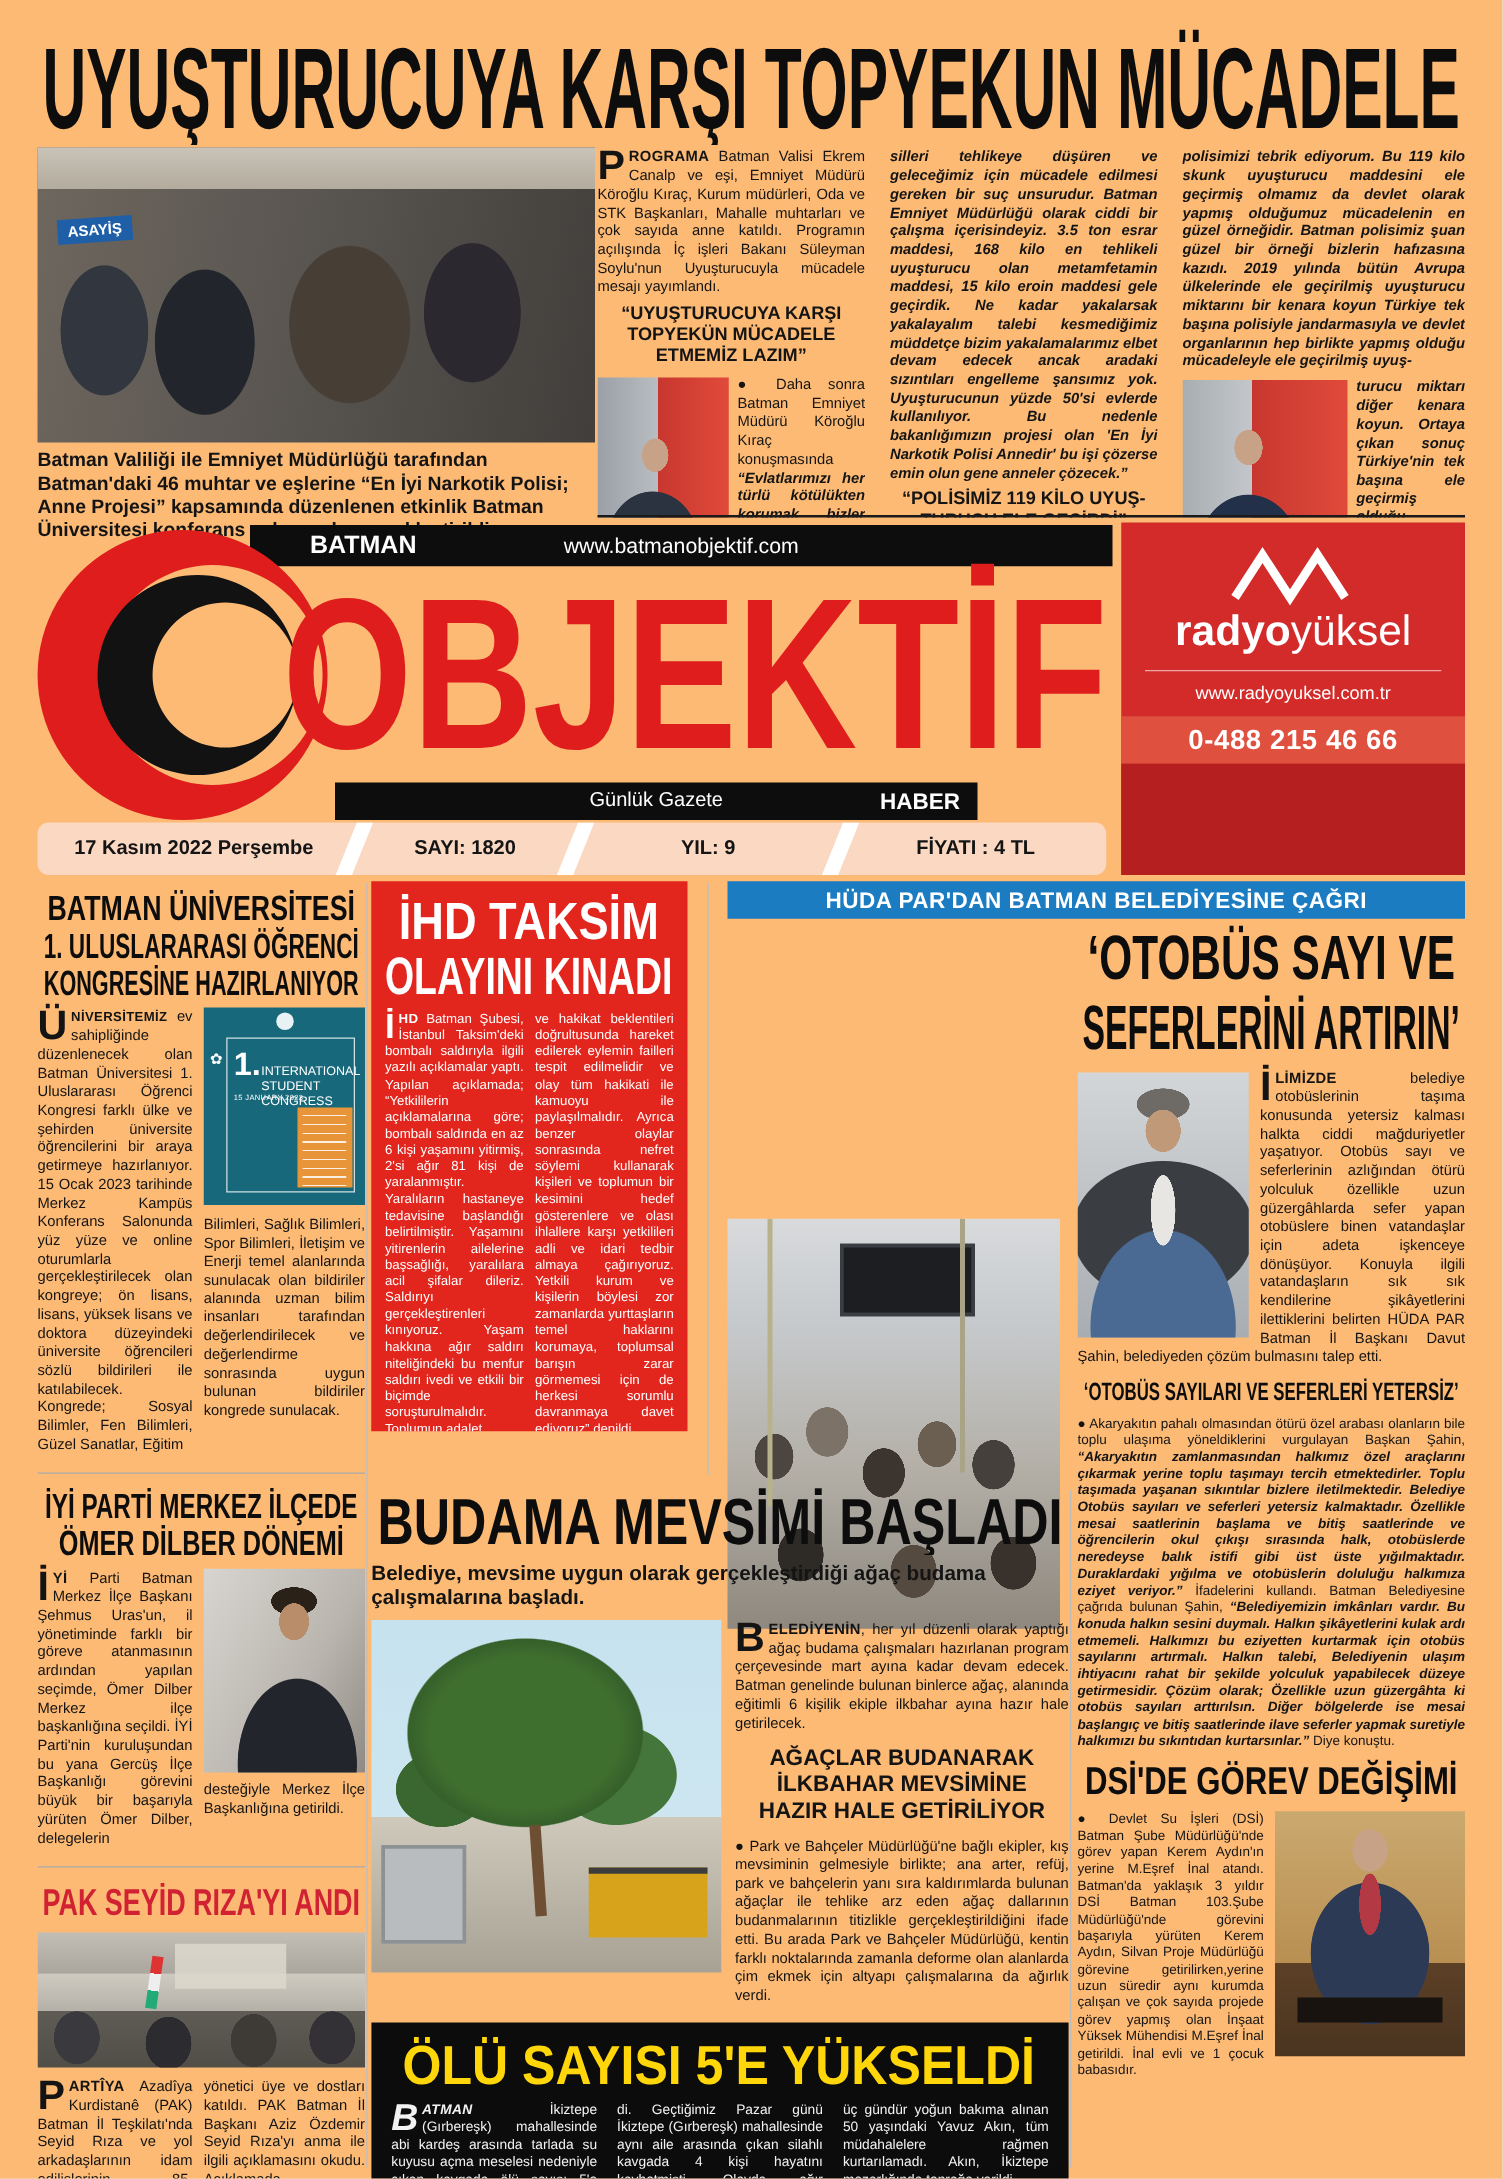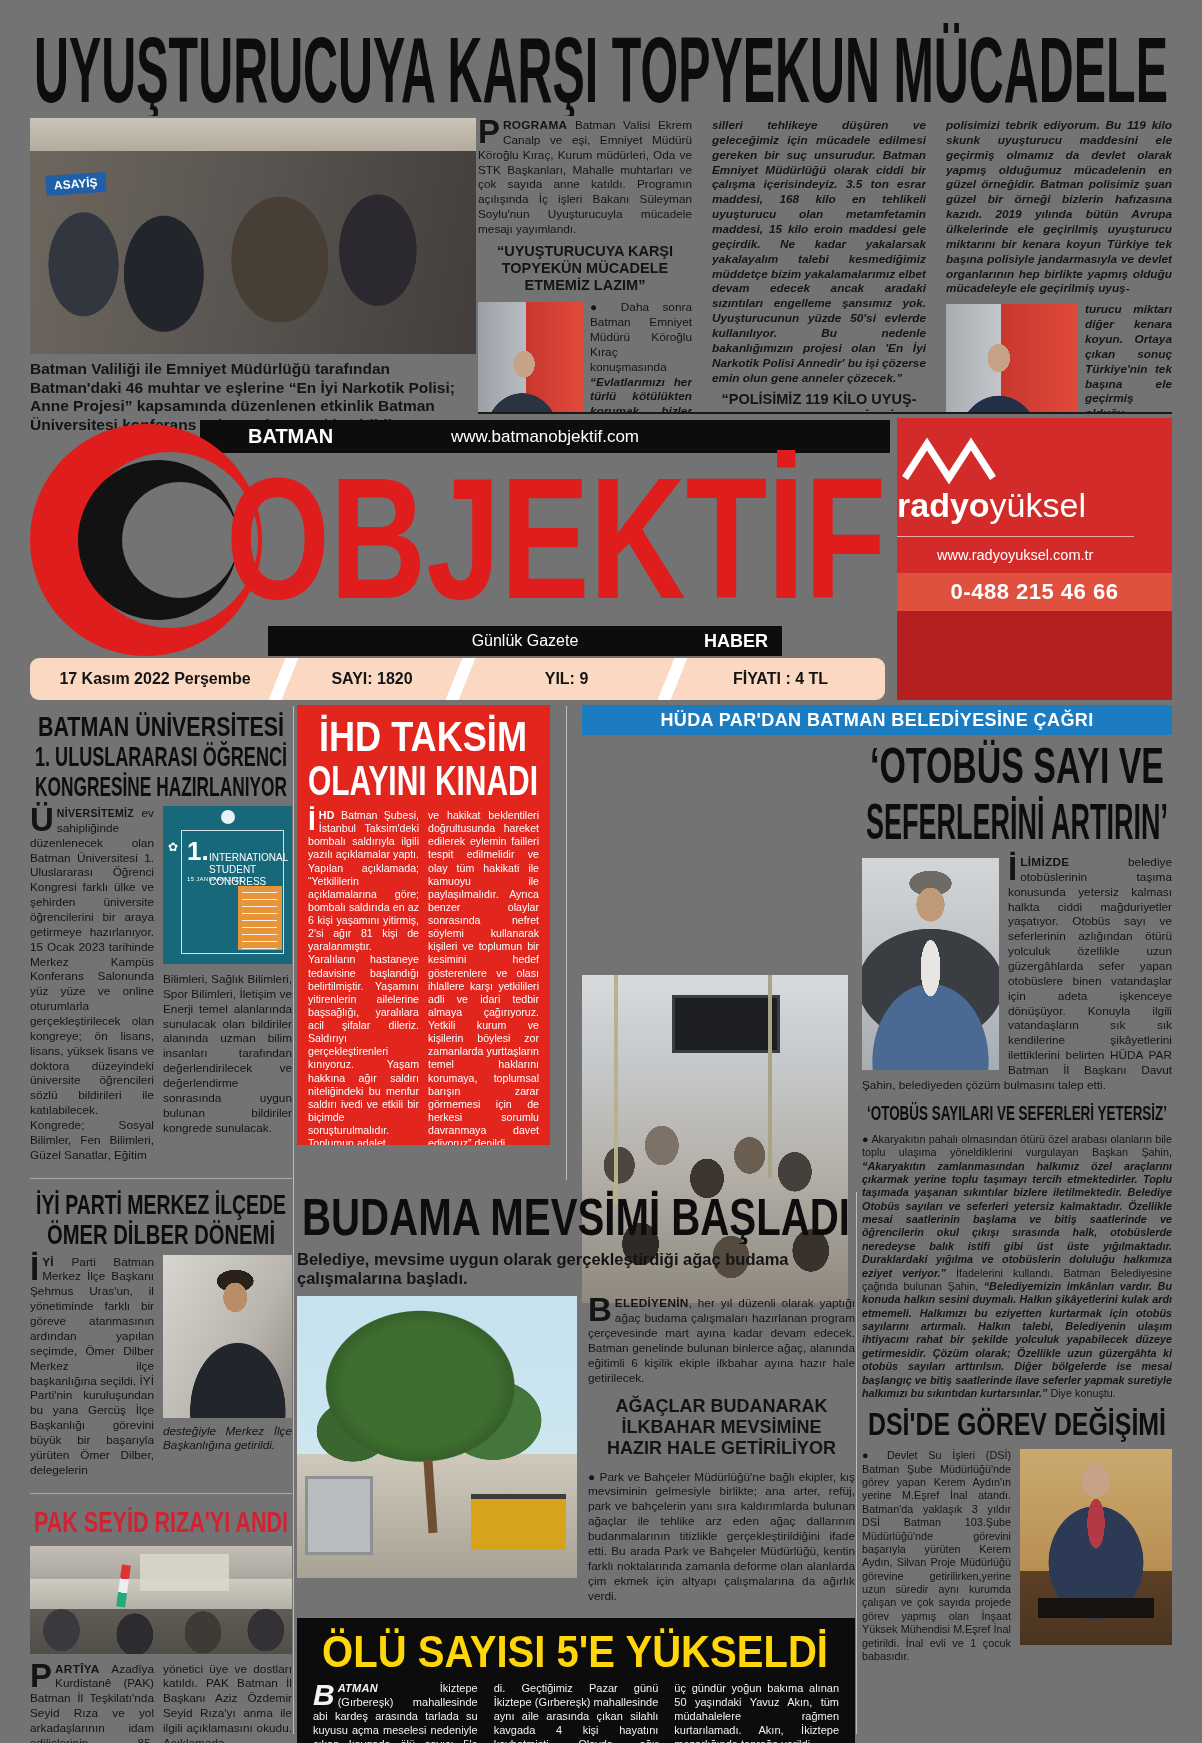--- a/index.html
+++ b/index.html
@@ -1,16 +1,16 @@
 <!DOCTYPE html>
 <html><head>
 <meta charset="utf-8">
 <style>
   html,body{margin:0;padding:0;background:#e9e9e9;}
-  .page{position:relative;width:1202px;height:1743px;background:#737373;margin:0 auto;
+  .page{position:relative;width:1202px;height:1743px;background:#fdba74;margin:0 auto;
         font-family:"Liberation Sans",sans-serif;color:#141414;overflow:hidden;}
   .abs{position:absolute;}
   svg{display:block;}
   svg text{font-family:"Liberation Sans",sans-serif;font-weight:bold;}
   p{margin:0 0 6px 0;}
   .jt{text-align:justify;}
   .body-txt{font-size:11.8px;line-height:1.26;}
   .small-txt{font-size:10.6px;line-height:1.24;}
   .dc{float:left;font-weight:bold;font-size:33px;line-height:26px;padding:1px 3px 0 0;}
   .lw{font-weight:bold;letter-spacing:.3px;}
@@ -18,21 +18,21 @@
   .sub{font-weight:bold;text-align:center;line-height:1.18;}
   .ph{position:relative;overflow:hidden;background:#cfcfcf;}
   .ph-float{float:left;display:block;}
   .hr{border:none;border-top:1px solid #a9a9a9;margin:9px 0;}
   .vr{position:absolute;width:1px;background:#bdbdbd;}
   
   .blackbar{background:#0d0d0d;color:#fff;display:flex;align-items:center;}
   .dateline{background:#fad8c2;border-radius:9px;display:flex;align-items:stretch;overflow:hidden;}
   .dl-item{display:flex;align-items:center;justify-content:center;font-weight:bold;font-size:16px;}
   .dl-slash{width:13px;background:#fff;transform:skewX(-22deg);margin:0 -3px;}
-  .radiobox{background:#d32a2a;display:flex;flex-direction:column;align-items:flex-start;color:#fff;}
+  .radiobox{background:#d32a2a;display:flex;flex-direction:column;align-items:center;color:#fff;}
   .ihd-box{background:#e2251d;color:#fff;}
   .kicker{background:#1b7cc2;color:#fff;font-weight:bold;font-size:18px;
           display:flex;align-items:center;justify-content:center;letter-spacing:.4px;}
   .olu-box{background:#0c0c0c;color:#f2f2f2;}
   .poster{background:#17687a;position:relative;color:#fff;}
   .clearfix::after{content:"";display:block;clear:both;}
 </style>
 </head>
 <body>
 
@@ -166,21 +166,21 @@
 
     <svg width="262" height="60" viewBox="0 0 262 60">
       <text x="131" y="26" font-size="28" fill="#0d0d0d" text-anchor="middle" textLength="250" lengthAdjust="spacingAndGlyphs">İYİ PARTİ MERKEZ İLÇEDE</text>
       <text x="131" y="56" font-size="28" fill="#0d0d0d" text-anchor="middle" textLength="228" lengthAdjust="spacingAndGlyphs">ÖMER DİLBER DÖNEMİ</text>
     </svg>
 
     <div style="display:flex;gap:9px;margin-top:7px;">
       <div class="body-txt jt clearfix" style="width:124px;">
         <p><span class="dc">İ</span><span class="lw">Yİ</span><span> Parti Batman Merkez İlçe Başkanı Şehmus Uras'un, il yönetiminde farklı bir göreve atanmasının ardından yapılan seçimde, Ömer Dilber Merkez ilçe başkanlığına seçildi. İYİ Parti'nin kuruluşundan bu yana Gercüş İlçe Başkanlığı görevini büyük bir başarıyla yürüten Ömer Dilber, delegelerin</span></p>
       </div>
-      <div style="width:129px;font-style:italic;">
+      <div style="width:129px;">
         <div class="ph" style="width:129px;height:163px;
              background:
               radial-gradient(17px 21px at 56% 26%, #b98c6a 70%, rgba(0,0,0,0) 71%),
               radial-gradient(26px 16px at 56% 16%, #2a2118 70%, rgba(0,0,0,0) 71%),
               radial-gradient(64px 92px at 58% 96%, #22252b 74%, rgba(0,0,0,0) 75%),
               linear-gradient(120deg,#d8d5d0,#b9b5ae 60%,#8f8b84);"></div>
         <p class="body-txt jt" style="margin-top:6px;">desteğiyle Merkez İlçe Başkanlığına getirildi.</p>
       </div>
     </div>
 

